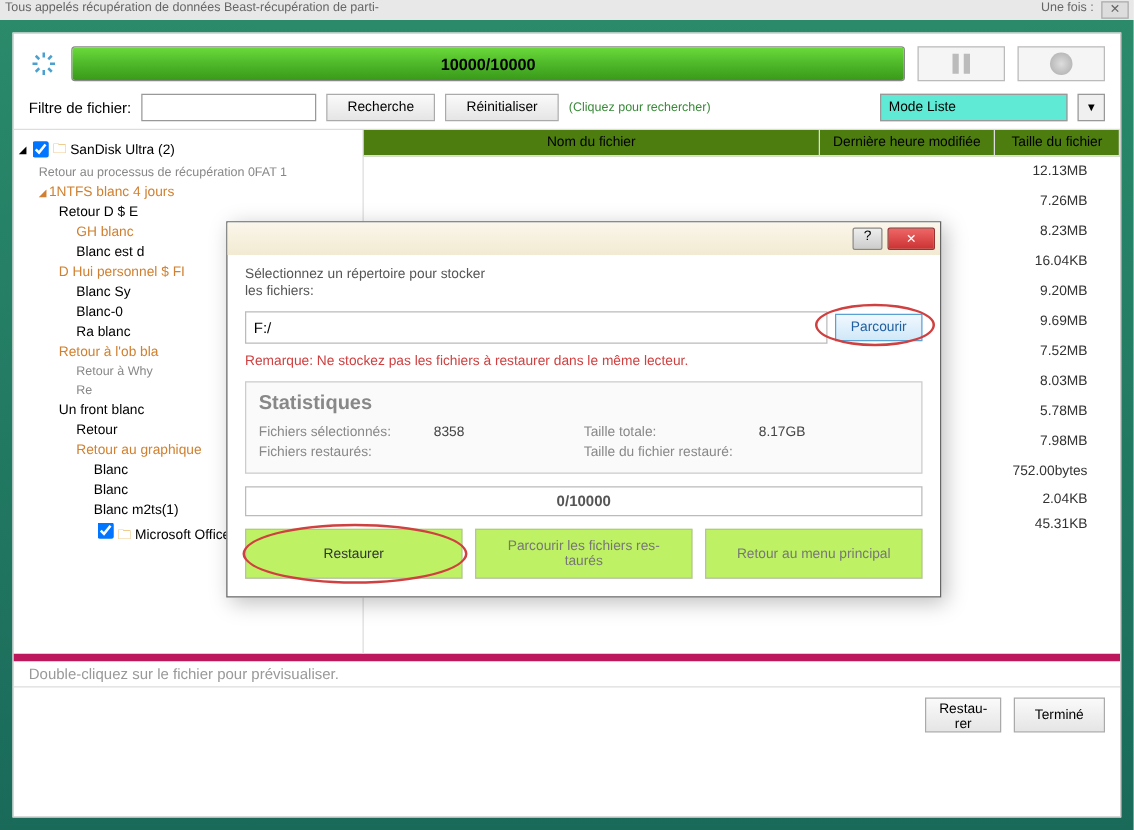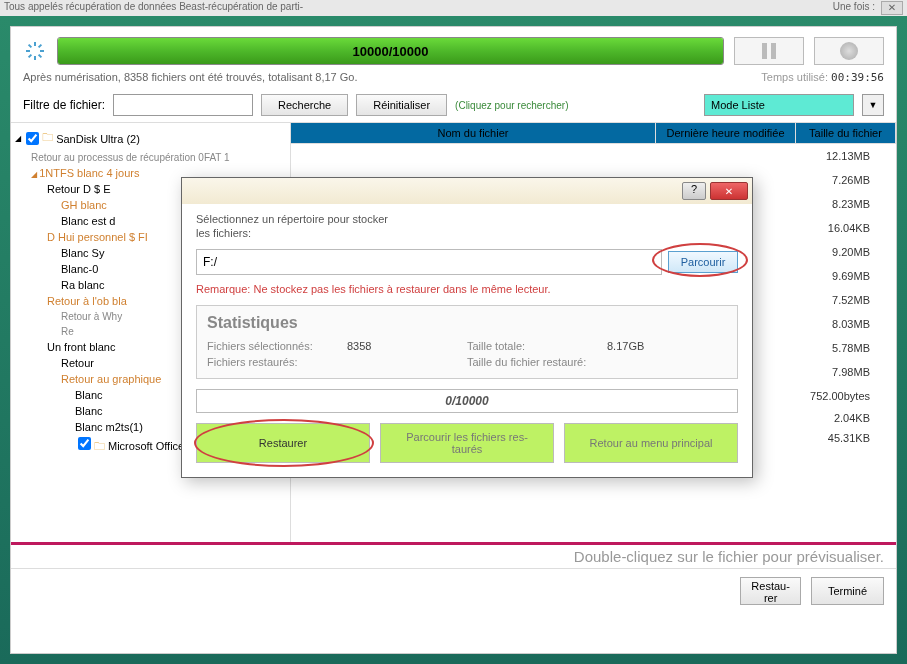--- a/index.html
+++ b/index.html
@@ -29,47 +29,47 @@
   .content-row { display: flex; height: 420px; border-top: 1px solid #ddd; }
   .tree-pane { width: 280px; border-right: 1px solid #ddd; font-size: 11px; padding: 4px 0; overflow: hidden; }
   .tree-header { display: flex; align-items: center; padding: 2px 4px; }
   .tree-tri { font-size: 8px; margin-right: 2px; }
   .tree-chk { margin: 0 3px; }
   .tree-folder { color: #e0a030; margin-right: 3px; }
   .tree-item { padding: 2px 4px; white-space: nowrap; }
   .ind1 { padding-left: 20px; } .ind2 { padding-left: 36px; } .ind3 { padding-left: 50px; } .ind4 { padding-left: 64px; }
   .orange { color: #d08030; } .gray { color: #888; font-size: 10px; }
   .list-pane { flex: 1; }
-  .list-header { display: flex; background: #0369a1; border-bottom: 1px solid #ddd; font-size: 11px; }
+  .list-header { display: flex; background: #4d7c0f; border-bottom: 1px solid #ddd; font-size: 11px; }
   .lh-cell { padding: 4px 8px; border-right: 1px solid #ddd; }
   .lh-name { flex: 1; text-align: center; } .lh-date { width: 140px; text-align: center; } .lh-size { width: 100px; text-align: center; }
   .list-rows { font-size: 11px; }
   .list-row { display: flex; padding: 6px 8px; }
   .lr-spacer { flex: 1; } .lr-date { width: 140px; text-align: center; color: #555; } .lr-size { width: 100px; text-align: right; color: #333; padding-right: 18px; }
   .bottom-file-row { display: flex; font-size: 11px; padding: 4px 8px; }
   .bf-name { width: 320px; color: #444; } .bfn-pink { color: #c06080; }
-  .preview-hint { font-size: 15px; color: #999; text-align: right; padding: 3px 12px; border-top: 3px solid #be185d; }
+  .preview-hint { font-size: 12px; color: #999; text-align: left; padding: 3px 12px; border-top: 6px solid #be185d; }
   .bottom-btn-row { display: flex; justify-content: flex-end; gap: 10px; padding: 8px 12px; border-top: 1px solid #ddd; }
   .dialog-overlay { position: absolute; top: 150px; left: 170px; width: 572px; background: #fff; border: 1px solid #666; box-shadow: 4px 4px 16px rgba(0,0,0,0.25); }
   .dialog-header { height: 26px; background: linear-gradient(#faf6ea,#f2ead2); display: flex; justify-content: flex-end; align-items: center; padding: 0 4px; gap: 4px; }
   .dlg-help { width: 24px; height: 18px; background: linear-gradient(#eee,#ccc); border: 1px solid #888; font-size: 11px; text-align: center; border-radius: 2px; }
   .dlg-close { width: 38px; height: 18px; background: linear-gradient(#e66,#c33); border: 1px solid #933; color: #fff; font-size: 10px; display: flex; align-items: center; justify-content: center; border-radius: 2px; }
   .dialog-body { padding: 8px 14px 14px; font-size: 11px; color: #555; }
   .dlg-label { margin-bottom: 6px; line-height: 1.3; }
   .path-row { display: flex; align-items: center; margin: 8px 0; }
   .path-input { flex: 1; height: 26px; border: 1px solid #bbb; padding: 0 6px; font-size: 12px; background: #fff; }
   .browse-btn { width: 70px; height: 22px; margin-left: 6px; border: 1px solid #5aa0d0; background: linear-gradient(#f0f8ff,#d0e8f8); color: #2060a0; font-size: 11px; cursor: pointer; }
   .red-ellipse { position: absolute; border: 2px solid #d04040; border-radius: 50%; pointer-events: none; }
   .warning { color: #d04040; margin: 6px 0 10px; }
   .stats-box { border: 1px solid #ccc; background: #fafafa; padding: 8px 10px; margin-bottom: 6px; }
   .stats-title { font-weight: bold; color: #888; margin-bottom: 6px; font-size: 16px; }
   .stats-row { display: flex; padding: 2px 0; align-items: center; }
   .stats-k { width: 140px; color: #888; } .stats-v { width: 120px; color: #444; }
   .dlg-progress-outer { height: 24px; border: 1px solid #bbb; background: #fff; position: relative; margin: 10px 0; }
-  .dlg-progress-text { position: absolute; inset: 0; display: flex; align-items: center; justify-content: center; font-weight: bold; font-size: 12px; font-style: italic; }
+  .dlg-progress-text { position: absolute; inset: 0; display: flex; align-items: center; justify-content: center; font-weight: bold; font-size: 12px; }
   .dlg-btn-row { display: flex; gap: 10px; }
   .dlg-btn { flex: 1; height: 40px; border: 1px solid #bbb; background: #bef264; font-size: 11px; color: #777; display: flex; align-items: center; justify-content: center; text-align: center; }
   .dlg-btn.primary { color: #333; }
   .pause-icon { display: flex; gap: 4px; } .pause-icon span { width: 5px; height: 16px; background: #bbb; }
   .stop-circ { width: 18px; height: 18px; border-radius: 50%; background: radial-gradient(#ddd,#aaa); }
 </style>
 </head>
 <body>
 
 <div class="titlebar">
@@ -105,24 +105,20 @@
         </div>
         <div class="pause-btn">
             <div class="pause-icon">
               <span></span>
               <span></span>
             </div>
           </div>
         <div class="stop-btn">
             <div class="stop-circ"></div>
           </div>
-      </div>
-      <div class="scan-status">
-        <span>Après numérisation, 8358 fichiers ont été trouvés, totalisant 8,17 Go.</span>
-        <span><span class="time-used">Temps utilisé:</span> <span class="time-val">00:39:56</span></span>
       </div>
     </div>
 
     <div class="filter-row">
       <span class="filter-label">Filtre de fichier:</span>
       <input class="filter-input" style="">
       <button class="small-btn">Recherche</button>
       <button class="small-btn">Réinitialiser</button>
       <span class="click-hint">(Cliquez pour rechercher)</span>
       <div class="mode-btn">

